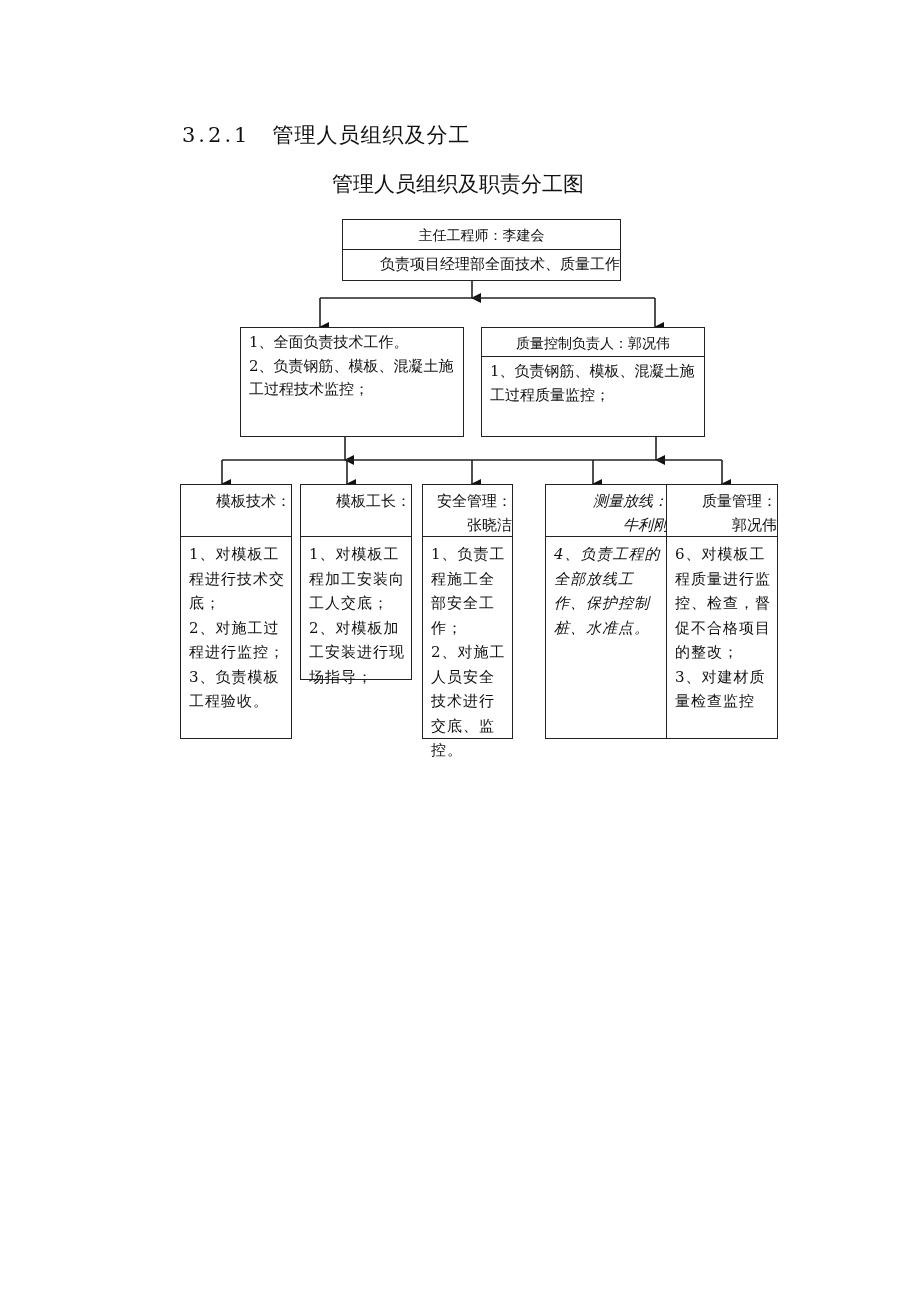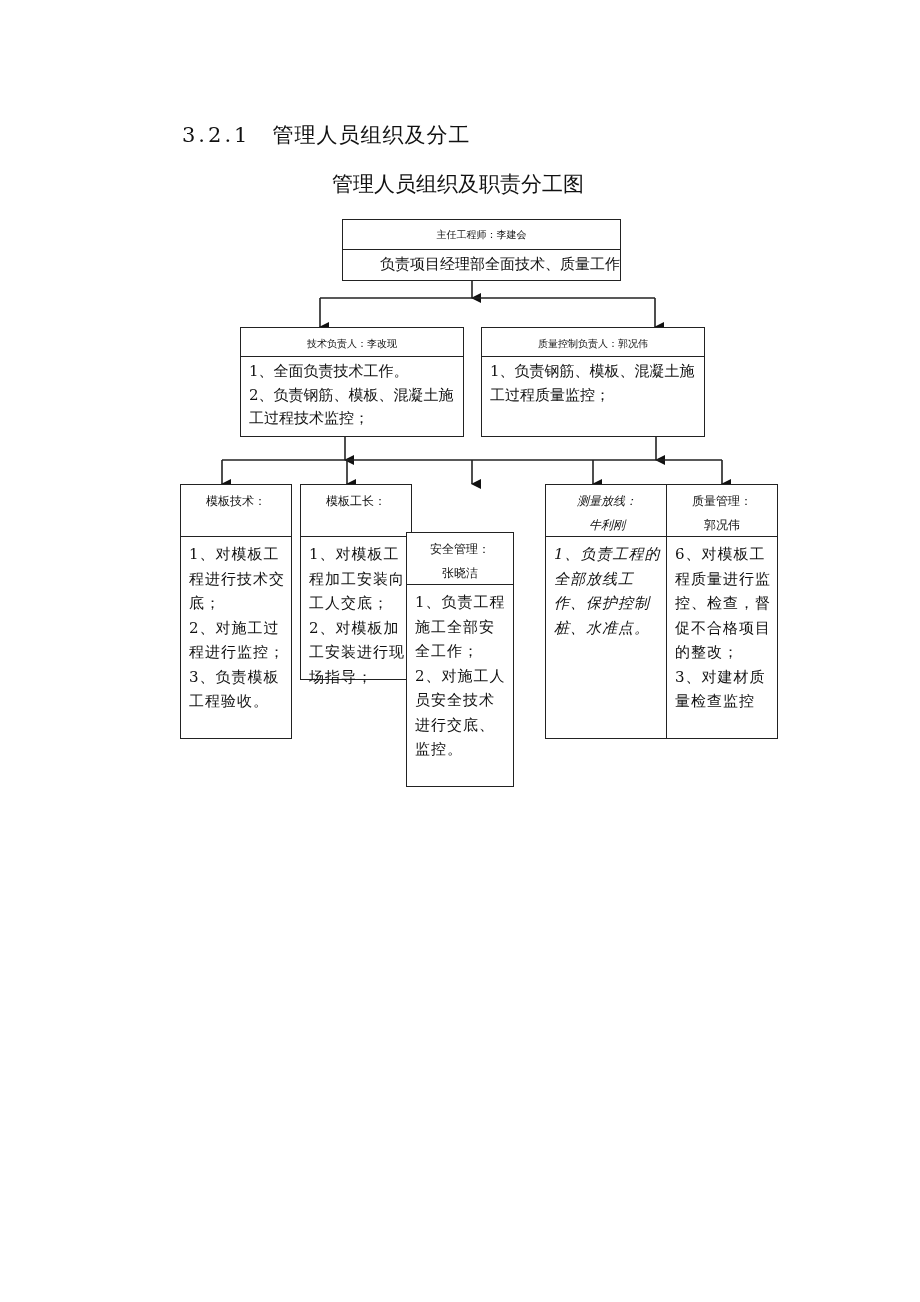--- a/index.html
+++ b/index.html
@@ -2,27 +2,27 @@
 <html><head>
 <meta charset="utf-8">
 <style>
   html, body { margin:0; padding:0; background:#ffffff; }
   body { width:920px; height:1302px; position:relative; font-family:"DejaVu Serif","Liberation Serif",serif; color:#111; overflow:hidden; }
   .abs { position:absolute; }
   .section-heading { left:182px; top:121px; font-size:21px; letter-spacing:1px; white-space:nowrap; }
   .section-heading .num { letter-spacing:3px; margin-right:22px; }
   .chart-title { left:332px; top:170px; font-size:21px; white-space:nowrap; }
   .box { position:absolute; border:1.5px solid #222; box-sizing:border-box; background:#fff; }
-  .box .head { border-bottom:1.5px solid #222; box-sizing:border-box; text-align:center; font-size:10px; }
+  .box .head { border-bottom:1.5px solid #222; box-sizing:border-box; text-align:center; font-size:14px; }
   .box .body { font-size:15px; line-height:23px; padding:2px 6px; }
   .top-box .head { height:30px; line-height:30px; }
   .top-box .body { text-align:right; line-height:28px; padding:0; }
   .mid-box .head { height:29px; line-height:31px; }
   .mid-box .body { padding:3px 8px; line-height:23.5px; }
-  .bot-box .head { height:52px; font-size:12px; line-height:24px; padding-top:4px; }
+  .bot-box .head { height:52px; font-size:15px; line-height:24px; padding-top:4px;text-align:right; }
   .bot-box .body { padding:5px 6px 0 8px; line-height:24.5px; font-size:15px; letter-spacing:1px; word-break:break-all; }
   svg.lines { position:absolute; left:0; top:0; }
 </style>
 </head>
 <body>
 
 <div class="abs section-heading">
   <span class="num">3.2.1</span><span>管理人员组织及分工</span>
 </div>
 
@@ -51,21 +51,20 @@
     <line x1="722" y1="460" x2="722" y2="484" marker-end="url(#arr)"></line>
   </g>
 </svg>
 
 <div class="box top-box" style="left:342px; top:219px; width:279px; height:62px;">
   <div class="head">主任工程师：李建会</div>
   <div class="body">负责项目经理部全面技术、质量工作</div>
 </div>
 
 <div class="box mid-box" style="left:240px; top:327px; width:224px; height:110px;">
-  <div class="head">技术负责人：李改现</div>
   <div class="body">
     <div>1、全面负责技术工作。</div>
     <div>2、负责钢筋、模板、混凝土施工过程技术监控；</div>
   </div>
 </div>
 
 <div class="box mid-box" style="left:481px; top:327px; width:224px; height:110px;">
   <div class="head">质量控制负责人：郭况伟</div>
   <div class="body">
     <div>1、负责钢筋、模板、混凝土施工过程质量监控；</div>
@@ -88,38 +87,38 @@
   <div class="head">
     <div>模板工长：</div>
     <div></div>
   </div>
   <div class="body">
     <div>1、对模板工程加工安装向工人交底；</div>
     <div>2、对模板加工安装进行现场指导；</div>
   </div>
 </div>
 
-<div class="box bot-box" style="left:406px; top:484px; width:108px; height:255px;margin-top:48px;">
+<div class="box bot-box" style="left:422px; top:484px; width:91px; height:255px;">
   <div class="head">
     <div>安全管理：</div>
     <div>张晓洁</div>
   </div>
   <div class="body">
     <div>1、负责工程施工全部安全工作；</div>
     <div>2、对施工人员安全技术进行交底、监控。</div>
   </div>
 </div>
 
 <div class="box bot-box" style="left:545px; top:484px; width:124px; height:255px;font-style:italic;">
   <div class="head">
     <div>测量放线：</div>
     <div>牛利刚</div>
   </div>
   <div class="body">
-    <div>1、负责工程的全部放线工作、保护控制桩、水准点。</div>
+    <div>4、负责工程的全部放线工作、保护控制桩、水准点。</div>
   </div>
 </div>
 
 <div class="box bot-box" style="left:666px; top:484px; width:112px; height:255px;">
   <div class="head">
     <div>质量管理：</div>
     <div>郭况伟</div>
   </div>
   <div class="body">
     <div>6、对模板工程质量进行监控、检查，督促不合格项目的整改；</div>

